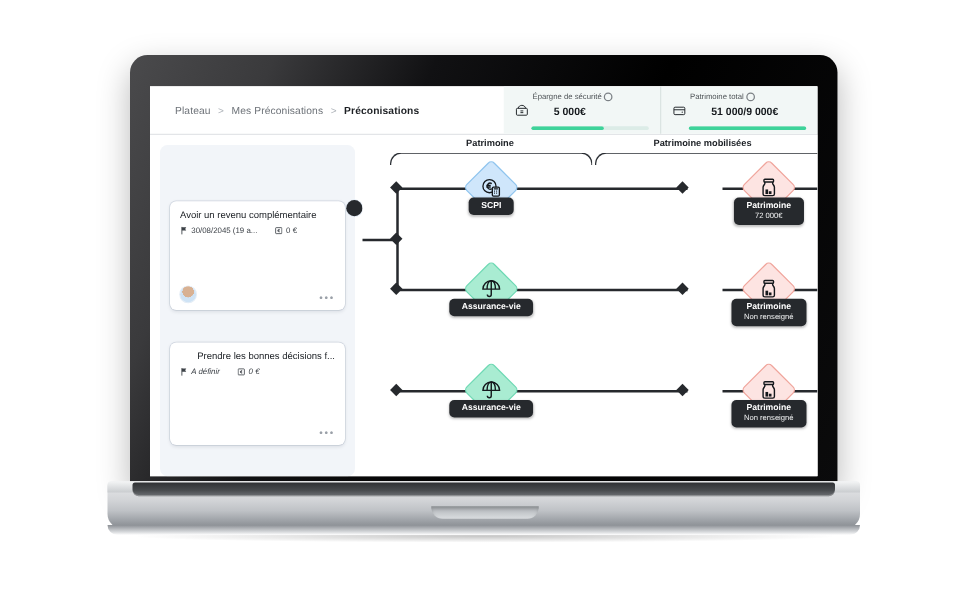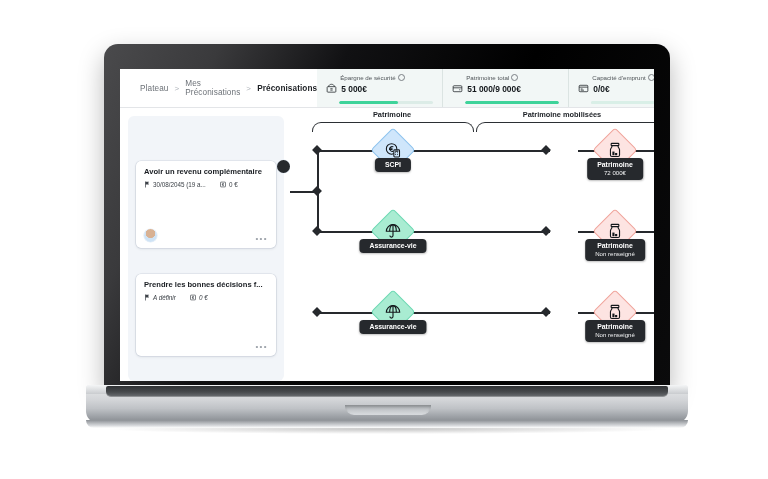--- a/index.html
+++ b/index.html
@@ -62,41 +62,41 @@
   .topbar{height:38px;display:flex;align-items:stretch;border-bottom:1px solid #e3e5e8;}
   .crumbs{flex:1;display:flex;align-items:center;gap:6px;padding-left:20px;font-size:8.2px;color:#6d7278;letter-spacing:.1px;}
   .crumbs .sep{color:#adb2b8;font-size:8px;}
   .crumbs .cur{color:#1d2024;font-weight:bold;}
 
   .kpis{display:flex;align-items:stretch;background:#f2f7f6;}
   .kpi{position:relative;padding:5px 10px 8px 9px;min-width:106px;}
   .kpi + .kpi{border-left:1px solid #dbe4e2;}
   .kpi .klabel{font-size:6.2px;color:#4e5357;display:flex;align-items:center;gap:2px;justify-content:flex-start;padding-left:14px;white-space:nowrap;}
   .kpi .info{display:inline-block;width:5px;height:5px;border:.7px solid #7b8085;border-radius:50%;position:relative;}
-  .kpi .krow{display:flex;align-items:center;gap:4px;margin-top:2px;}
+  .kpi .krow{display:flex;align-items:center;gap:20px;margin-top:2px;}
   .kpi .kval{font-size:8.4px;font-weight:bold;color:#14181c;white-space:nowrap;}
   .kpi .bar{position:absolute;left:22px;right:9px;bottom:3px;height:2.6px;border-radius:2px;background:#dcece7;overflow:hidden;}
   .kpi .bar i{display:block;height:100%;border-radius:2px;background:#3ed39a;}
   .kicon{width:11px;height:11px;flex:0 0 11px;color:#22262a;}
   .kicon svg{display:block;width:11px;height:11px;}
 
   .body{flex:1;display:flex;min-height:0;background:#fff;}
 
   
   .sidebar{width:156px;flex:0 0 156px;background:#fff;padding:8px 6px 0 8px;}
   .sbpanel{background:#f2f5f9;border-radius:6px;height:100%;padding:0;position:relative;}
 
   .card{
     position:absolute;left:8px;width:124px;background:#fff;border-radius:5px;
     box-shadow:0 1px 3px rgba(20,30,50,.10),0 0 0 .6px rgba(210,216,226,.9);
     padding:7px 8px 7px 8px;
   }
   .card.c1{top:45px;height:73px;}
-  .card.c2{top:158px;height:68px;}
-  .card .ctitle{font-size:7.6px;font-weight:bold;color:#191d22;line-height:1.15;white-space:nowrap;overflow:hidden;text-overflow:clip;}
+  .card.c2{top:158px;height:68px;text-align:right;}
+  .card .ctitle{font-size:7.6px;font-weight:normal;color:#191d22;line-height:1.15;white-space:nowrap;overflow:hidden;text-overflow:clip;}
   .card .cmeta{display:flex;align-items:center;gap:14px;margin-top:4px;}
   .card .mitem{display:flex;align-items:center;gap:3px;font-size:6.3px;color:#3c4147;white-space:nowrap;}
   .card .mitem.ital{font-style:italic;}
   .mglyph{width:6px;height:7px;flex:0 0 6px;}
   .mglyph svg{display:block;width:6px;height:7px;}
   .card .dots{position:absolute;right:8px;bottom:6px;letter-spacing:1.4px;color:#9aa0a8;font-size:8px;line-height:6px;}
   .avatar{
     position:absolute;width:13px;height:13px;border-radius:50%;
     background:radial-gradient(circle at 50% 34%,#d8b193 0 42%,#cfe3f5 43% 100%);
     box-shadow:0 0 0 .6px #e4ecf5;
@@ -195,39 +195,20 @@
                     <circle cx="17" cy="14.8" r="1.1" fill="currentColor" stroke="none"></circle>
                   </svg>
                 </span>
                 <span class="kval">51 000/9 000€</span>
               </div>
               <div class="bar">
                     <i style="width:100%"></i>
                   </div>
             </div>
 
-            <div class="kpi">
-              <div class="klabel">
-                <span>Capacité d'emprunt</span>
-                <span class="info"></span>
-              </div>
-              <div class="krow">
-                <span class="kicon">
-                  <svg viewBox="0 0 24 24" fill="none" stroke="currentColor" stroke-width="1.7">
-                    <rect x="2.5" y="5" width="19" height="14" rx="2"></rect>
-                    <path d="M2.5 9h19"></path>
-                    <path d="M6 13h4M6 15.6h7"></path>
-                  </svg>
-                </span>
-                <span class="kval">0/0€</span>
-              </div>
-              <div class="bar">
-                    <i style="width:100%;background:#d9efe7"></i>
-                  </div>
-            </div>
 
           </div>
         </div>
 
         <div class="body">
 
           <div class="sidebar">
             <div class="sbpanel">
 
               <div class="card c1">

